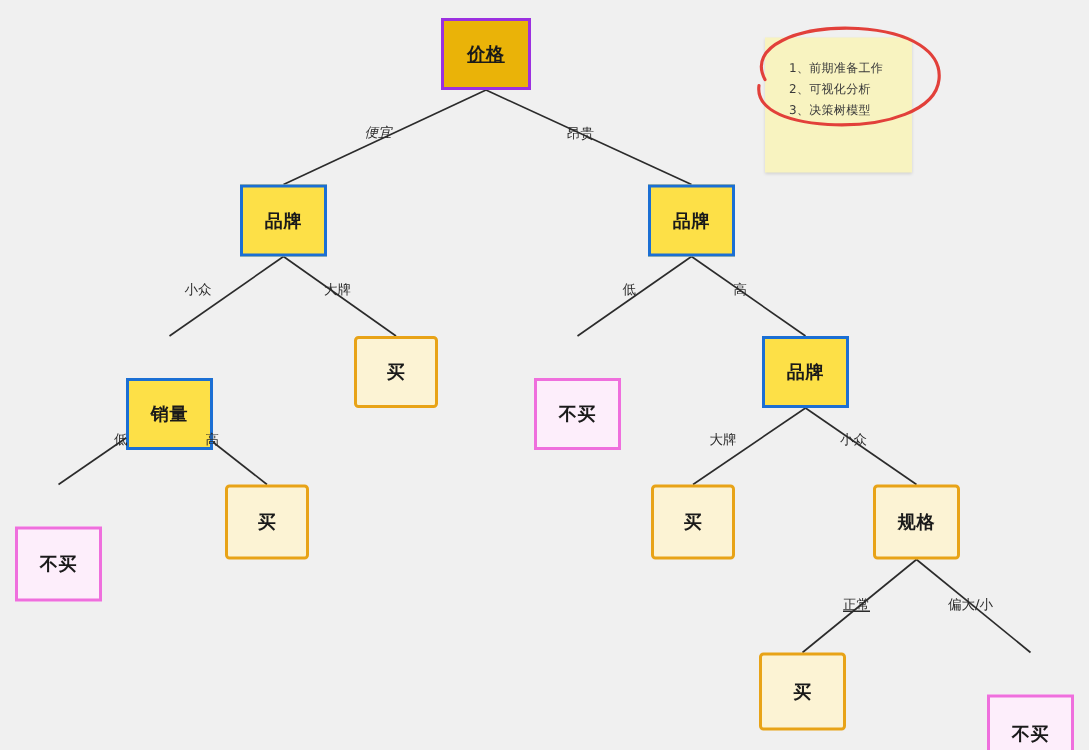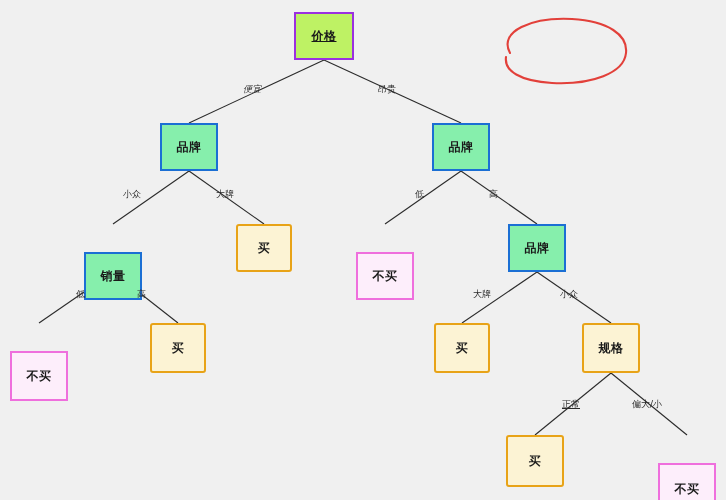--- a/index.html
+++ b/index.html
@@ -19,22 +19,22 @@
     display:flex;align-items:center;justify-content:center;
     font-size:12px;
     font-weight:700;
     color:#1a1a1a;
     letter-spacing:.5px;
     border-width:2px;
     border-style:solid;
     background:#fff;
     line-height:1;
   }
-  .node.root     {border-color:#9b30e0;background:#bef264;text-decoration:underline;}
-  .node.decision {border-color:#1b6fd4;background:#86efac;}
+  .node.root     {border-color:#9b30e0;background:#eab308;text-decoration:underline;}
+  .node.decision {border-color:#1b6fd4;background:#fde047;}
   .node.buy      {border-color:#e8a317;background:#fcf3d4;border-radius:3px;}
   .node.nobuy    {border-color:#ef6fdd;background:#fdeefb;margin-top:28px;}
 
   .edge-label{
     position:absolute;
     font-size:9px;
     color:#2b2b2b;
     white-space:nowrap;
     line-height:1;
     font-weight:400;
@@ -126,18 +126,25 @@
       <div class="edge-label" style="left: 415px; top: 190px;">低</div>
       <div class="edge-label" style="left: 489px; top: 190px;">高</div>
       <div class="edge-label" style="left: 76px; top: 290px;">低</div>
       <div class="edge-label" style="left: 137px; top: 290px;">高</div>
       <div class="edge-label" style="left: 473px; top: 290px;">大牌</div>
       <div class="edge-label" style="left: 560px; top: 290px;">小众</div>
       <div class="edge-label" style="left: 562px; top: 400px; text-decoration: underline;">正常</div>
       <div class="edge-label" style="left: 632px; top: 400px;">偏大/小</div>
     </div>
 
+  <div class="sticky" id="sticky" style="left: 510px; top: 25px; width: 98px; height: 90px; background: rgb(248, 243, 192);">
+    <div class="sticky-body">
+      <div class="line">1、前期准备工作</div>
+      <div class="line">2、可视化分析</div>
+      <div class="line">3、决策树模型</div>
+    </div>
+  </div>
 
   <svg id="annotation" viewBox="0 0 160 120" xmlns="http://www.w3.org/2000/svg">
     <path d="M 30 48 C 18 26 52 12 92 14 C 128 16 148 30 146 48 C 144 68 112 80 72 78 C 40 76 24 66 26 52" fill="none" stroke="#e2403a" stroke-width="2.1" stroke-linecap="round"></path>
   </svg>
 
 </div>
 
 </body></html>

